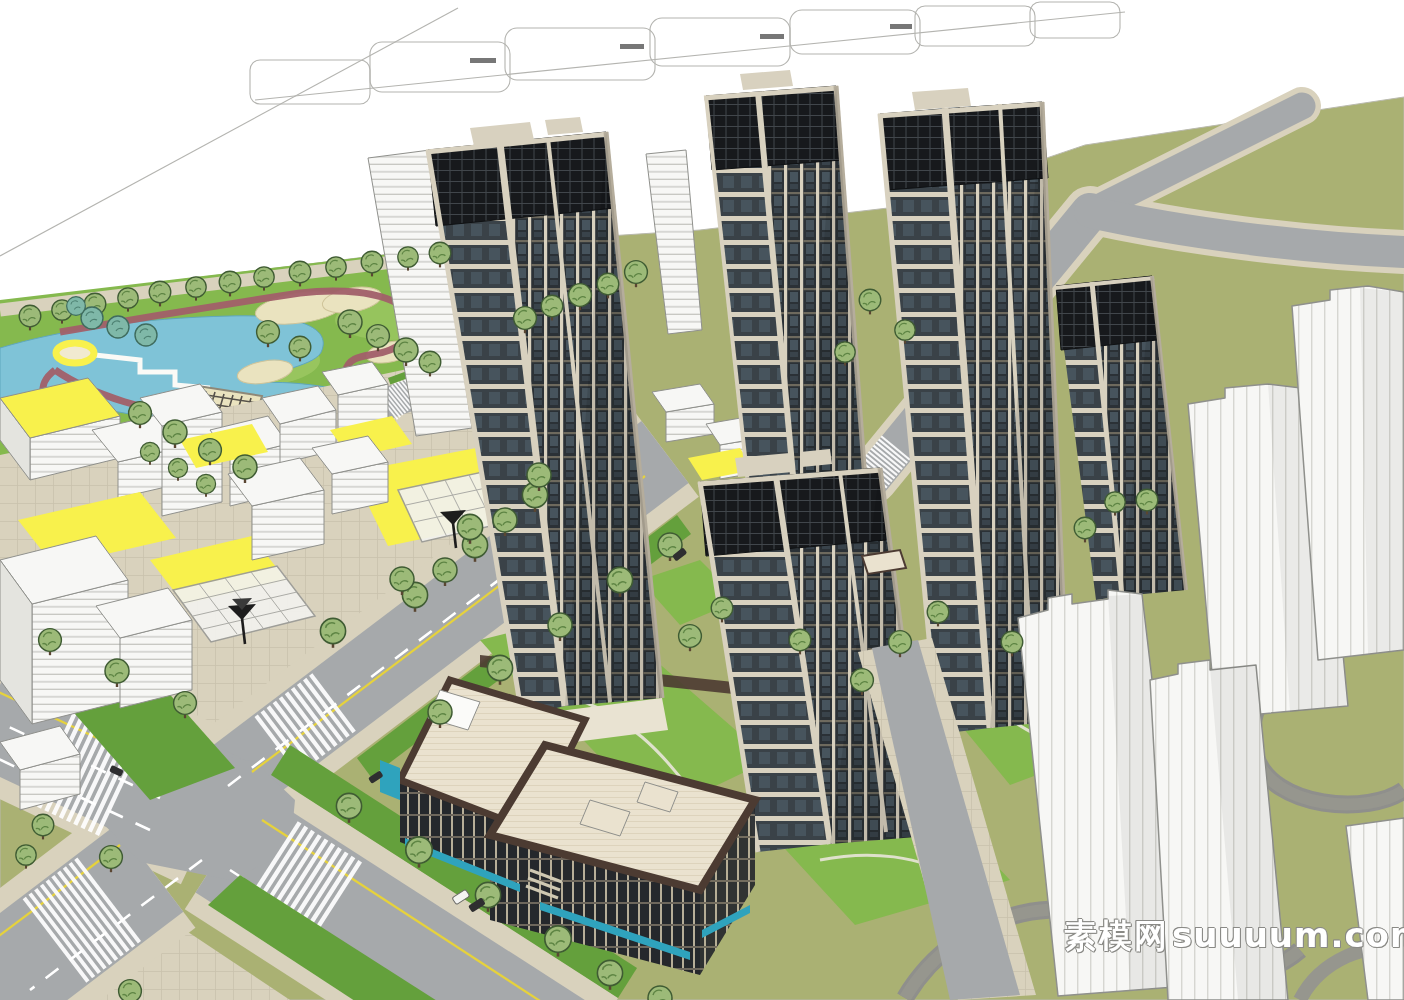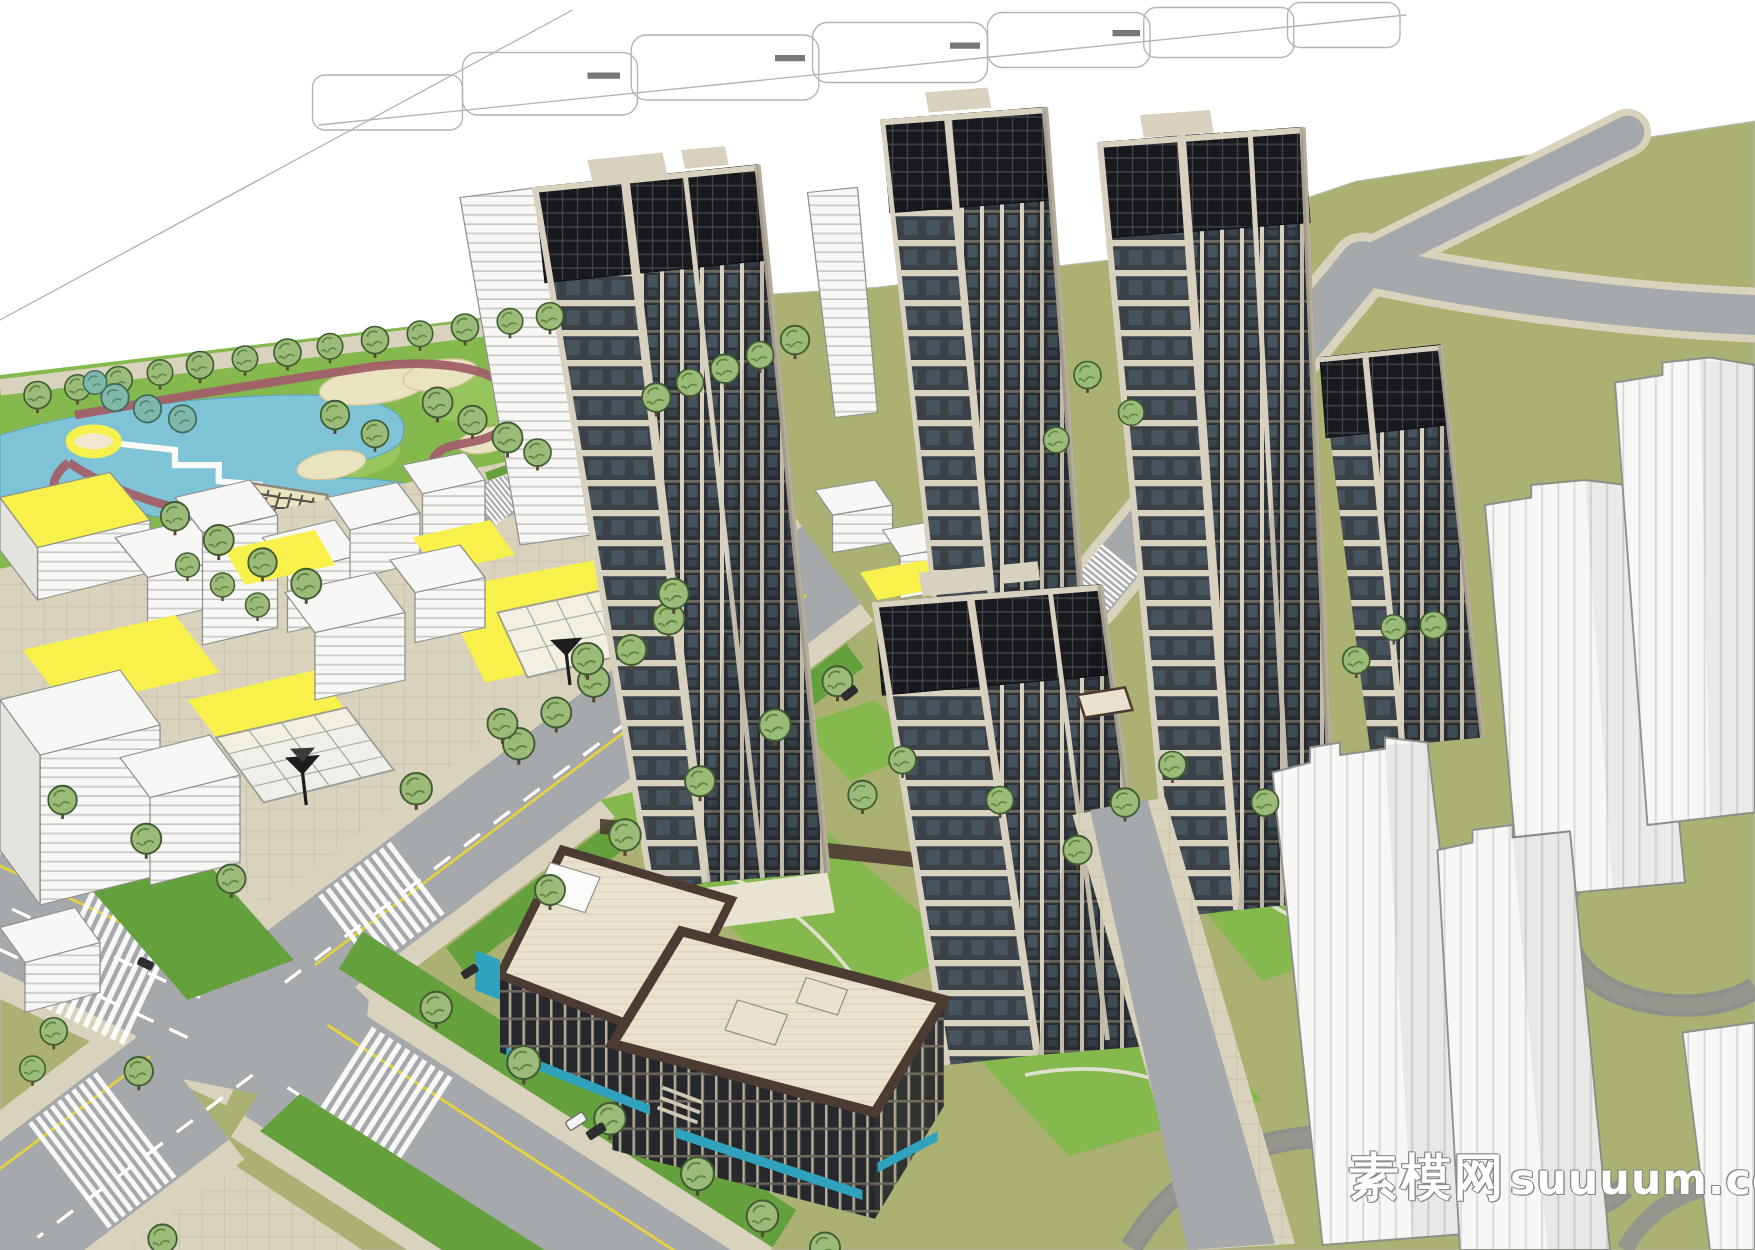--- a/index.html
+++ b/index.html
@@ -4,21 +4,21 @@
 <style>
   html,body{margin:0;padding:0;background:#fff;}
   .scene{position:relative;width:1404px;height:1000px;overflow:hidden;background:#fff;
          font-family:"DejaVu Sans",sans-serif;}
   .scene svg{display:block;}
   .watermark{position:absolute;left:1064px;top:914px;display:flex;align-items:baseline;gap:3px;
              color:var(--wm_fill,#fff);font-weight:bold;white-space:nowrap;
              text-shadow:1px 0 0 var(--wm_outline,#8a8a86),-1px 0 0 var(--wm_outline,#8a8a86),
                          0 1px 0 var(--wm_outline,#8a8a86),0 -1px 0 var(--wm_outline,#8a8a86),
                          1px 1px 0 var(--wm_outline,#8a8a86),-1px -1px 0 var(--wm_outline,#8a8a86);}
-  .watermark .cjk{font-size:40px;letter-spacing:2px;padding-left:15px;}
+  .watermark .cjk{font-size:33px;letter-spacing:2px;}
   .watermark .latin{font-size:34px;letter-spacing:1px;}
 </style>
 </head>
 <body>
 
 <div class="scene">
 <svg width="1404" height="1000" viewBox="0 0 1404 1000">
   <defs>
     <pattern id="patSE" width="16" height="24" patternUnits="userSpaceOnUse">
       <rect width="16" height="24" style="fill:var(--glass_dark)"></rect>

